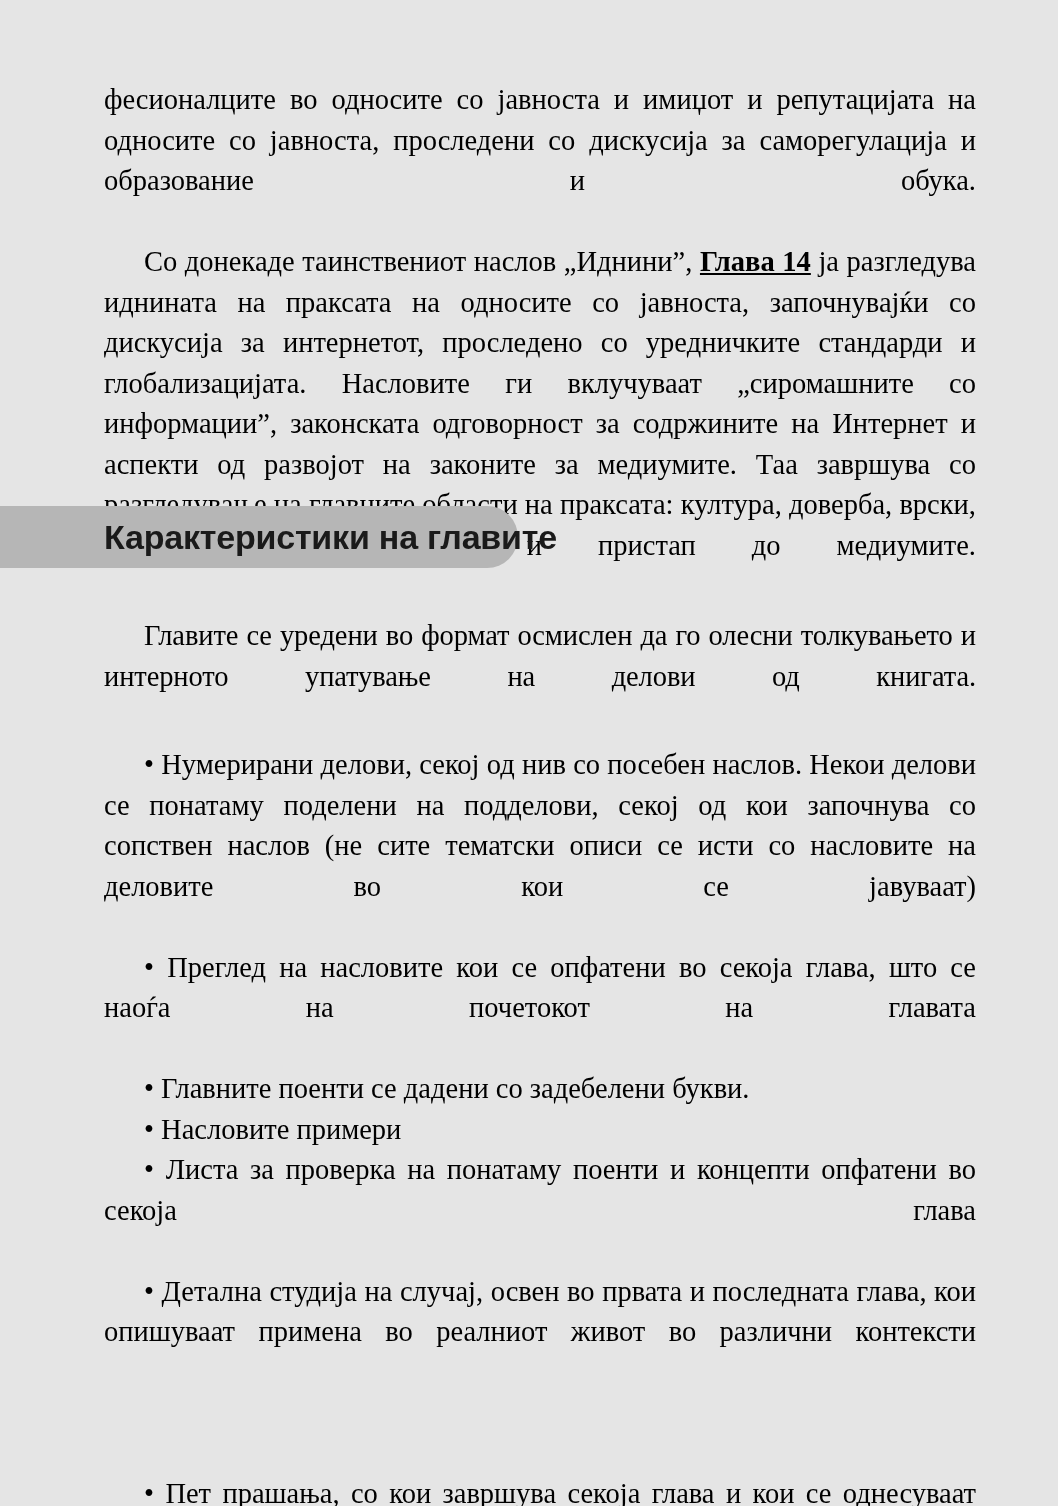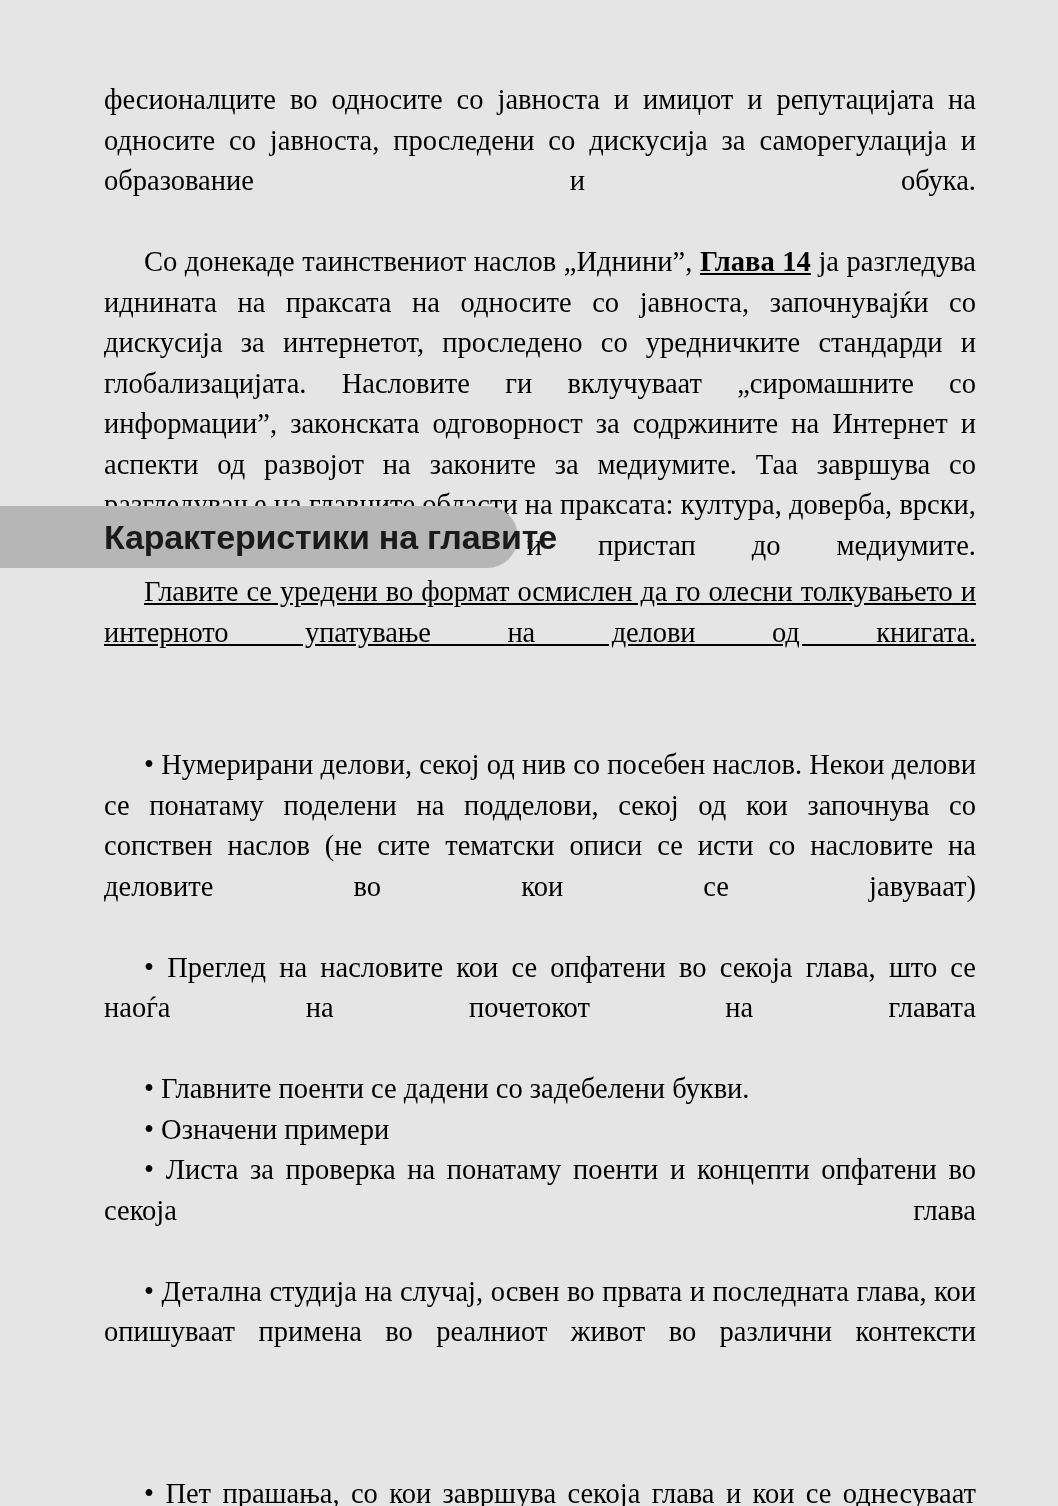--- a/index.html
+++ b/index.html
@@ -103,21 +103,21 @@
 
     <p class="body-par">фесионалците во односите со јавноста и имиџот и репутацијата на односите со јавноста, проследени со дискусија за саморегулација и образование и обука.</p>
 
     <p class="body-par indent"><span>Со донекаде таинствениот наслов „Иднини”, </span><span class="bold">Глава 14</span><span> ја разгледува иднината на праксата на односите со јавноста, започнувајќи со дискусија за интернетот, проследено со уредничките стандарди и глобализацијата. Насловите ги вклучуваат „сиромашните со информации”, законската одговорност за содржините на Интернет и аспекти од развојот на законите за медиумите. Таа завршува со разгледување на главните области на праксата: култура, доверба, врски, етика, кризи, промени и пристап до медиумите.</span></p>
   </div>
 
   <div class="heading-band">
     <span class="heading-text">Карактеристики на главите</span>
   </div>
 
-  <div class="block" style="top:572px;text-decoration:underline;">
+  <div class="block" style="top:616px;">
     <p class="body-par indent tight">Главите се уредени во формат осмислен да го олесни толкувањето и интерното упатување на делови од книгата.</p>
   </div>
 
   <div class="block" style="top:745px;">
 
     <p class="body-par indent">
       <span>•</span>
       <span>Нумерирани делови, секој од нив со посебен наслов. Некои делови се понатаму поделени на подделови, секој од кои започнува со сопствен наслов (не сите тематски описи се исти со насловите на деловите во кои се јавуваат)</span>
     </p>
 
@@ -126,21 +126,21 @@
       <span>Преглед на насловите кои се опфатени во секоја глава, што се наоѓа на почетокот на главата</span>
     </p>
 
     <p class="body-par indent no-stretch">
       <span>•</span>
       <span>Главните поенти се дадени со задебелени букви.</span>
     </p>
 
     <p class="body-par indent no-stretch">
       <span>•</span>
-      <span>Означени примери</span>
+      <span>Насловите примери</span>
     </p>
 
     <p class="body-par indent">
       <span>•</span>
       <span>Листа за проверка на понатаму поенти и концепти опфатени во секоја глава</span>
     </p>
 
     <p class="body-par indent">
       <span>•</span>
       <span>Детална студија на случај, освен во првата и последната глава, кои опишуваат примена во реалниот живот во различни контексти</span>

